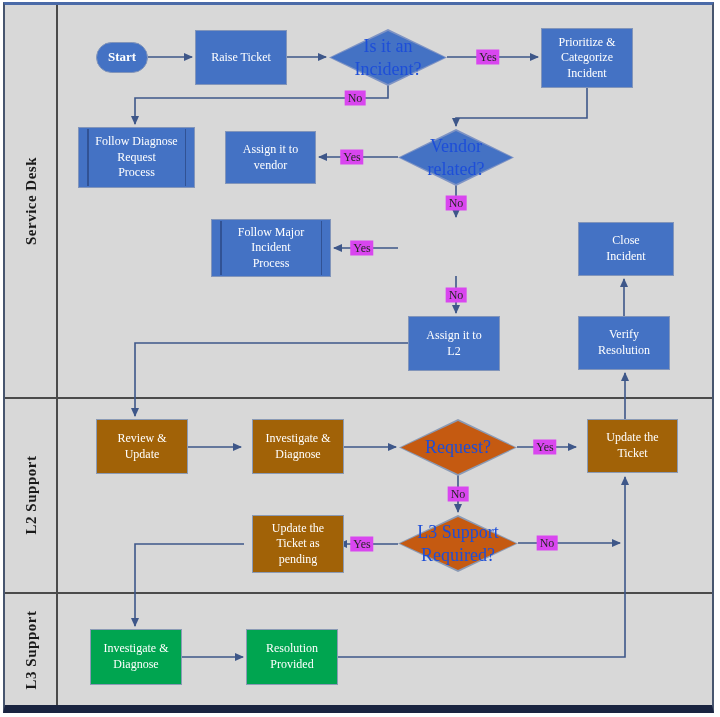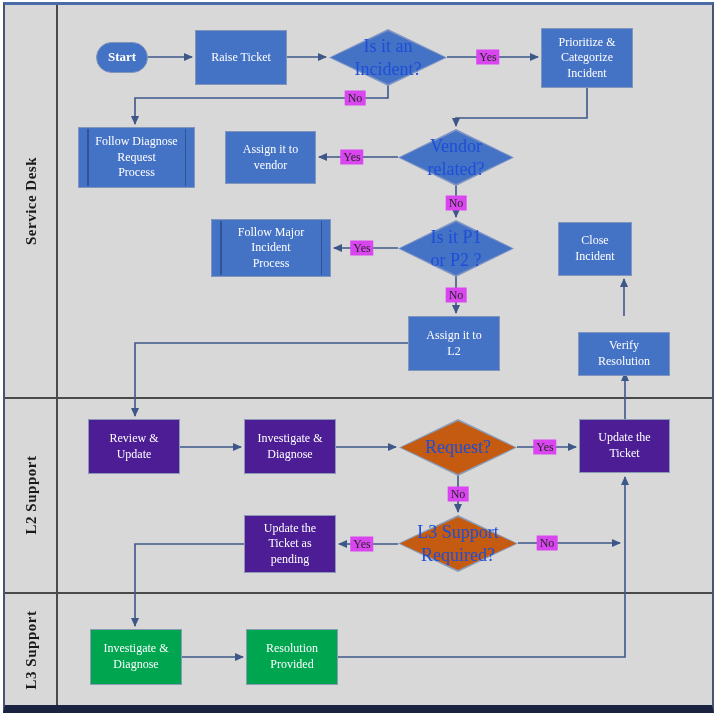--- a/index.html
+++ b/index.html
@@ -8,21 +8,21 @@
          background:#d8d8d8;border:2px solid #47556e;border-top:3px solid #4a6aa8;border-bottom:8px solid #1a2440;}
   .vsep{position:absolute;left:56px;top:5px;width:2px;height:700px;background:#4a4a4a;}
   .hsep{position:absolute;left:5px;width:707px;height:2px;background:#4a4a4a;}
   .lane-label{position:absolute;transform:translate(-50%,-50%) rotate(-90deg);
               font-weight:bold;font-size:15px;color:#1a1a1a;white-space:nowrap;letter-spacing:.5px;}
   svg.wires{position:absolute;left:0;top:0;width:720px;height:717px;pointer-events:none;}
   .node{position:absolute;box-sizing:border-box;display:flex;align-items:center;justify-content:center;
         text-align:center;color:#fff;font-size:12px;line-height:1.3;white-space:pre-line;padding:8px;}
   .proc{border:1.5px solid #8295ba;}
   .node.blue{background:#4472c4;}
-  .node.orange{background:#4c1d95;border-color:#8a9ab5;}
+  .node.orange{background:#a16207;border-color:#8a9ab5;margin-left:8px;}
   .node.green{background:#00a550;border-color:#8a9ab5;}
   .pill{border-radius:16px;font-size:13px;font-weight:bold;}
   .subprocess::before,.subprocess::after{content:"";position:absolute;top:1px;bottom:1px;width:1.5px;background:rgba(36,62,116,.6);}
   .subprocess::before{left:8px;}
   .subprocess::after{right:8px;}
   .diamond{position:absolute;}
   .d-border{position:absolute;inset:0;clip-path:polygon(50% 0,100% 50%,50% 100%,0 50%);}
   .d-fill{position:absolute;inset:2px;clip-path:polygon(50% 0,100% 50%,50% 100%,0 50%);}
   .diamond.blue .d-border{background:#7e93c4;}
   .diamond.blue .d-fill{background:#4472c4;}
@@ -115,34 +115,28 @@
     <div class="d-border"></div>
     <div class="d-fill"></div>
     <span class="d-text">Vendor
 related?</span>
   </div>
 
   <div class="node blue proc subprocess" style="left:211px;top:219px;width:120px;height:58px">Follow Major
 Incident
 Process</div>
 
-  <div class="diamond blue" style="left:398px;top:220px;width:116px;height:57px">
-    <div class="d-border"></div>
-    <div class="d-fill"></div>
-    <span class="d-text">Is it P1
-or P2 ?</span>
-  </div>
 
-  <div class="node blue proc" style="left:558px;top:222px;width:74px;height:54px">Close
+  <div class="node blue proc" style="left:578px;top:222px;width:96px;height:54px">Close
 Incident</div>
 
   <div class="node blue proc" style="left:408px;top:316px;width:92px;height:55px">Assign it to
 L2</div>
 
-  <div class="node blue proc" style="left:578px;top:332px;width:92px;height:44px">Verify
+  <div class="node blue proc" style="left:578px;top:316px;width:92px;height:54px">Verify
 Resolution</div>
 
   <div class="node orange proc" style="left:88px;top:419px;width:92px;height:55px">Review &amp;
 Update</div>
 
   <div class="node orange proc" style="left:244px;top:419px;width:92px;height:55px">Investigate &amp;
 Diagnose</div>
 
   <div class="diamond orange" style="left:399px;top:419px;width:118px;height:57px">
     <div class="d-border"></div>

